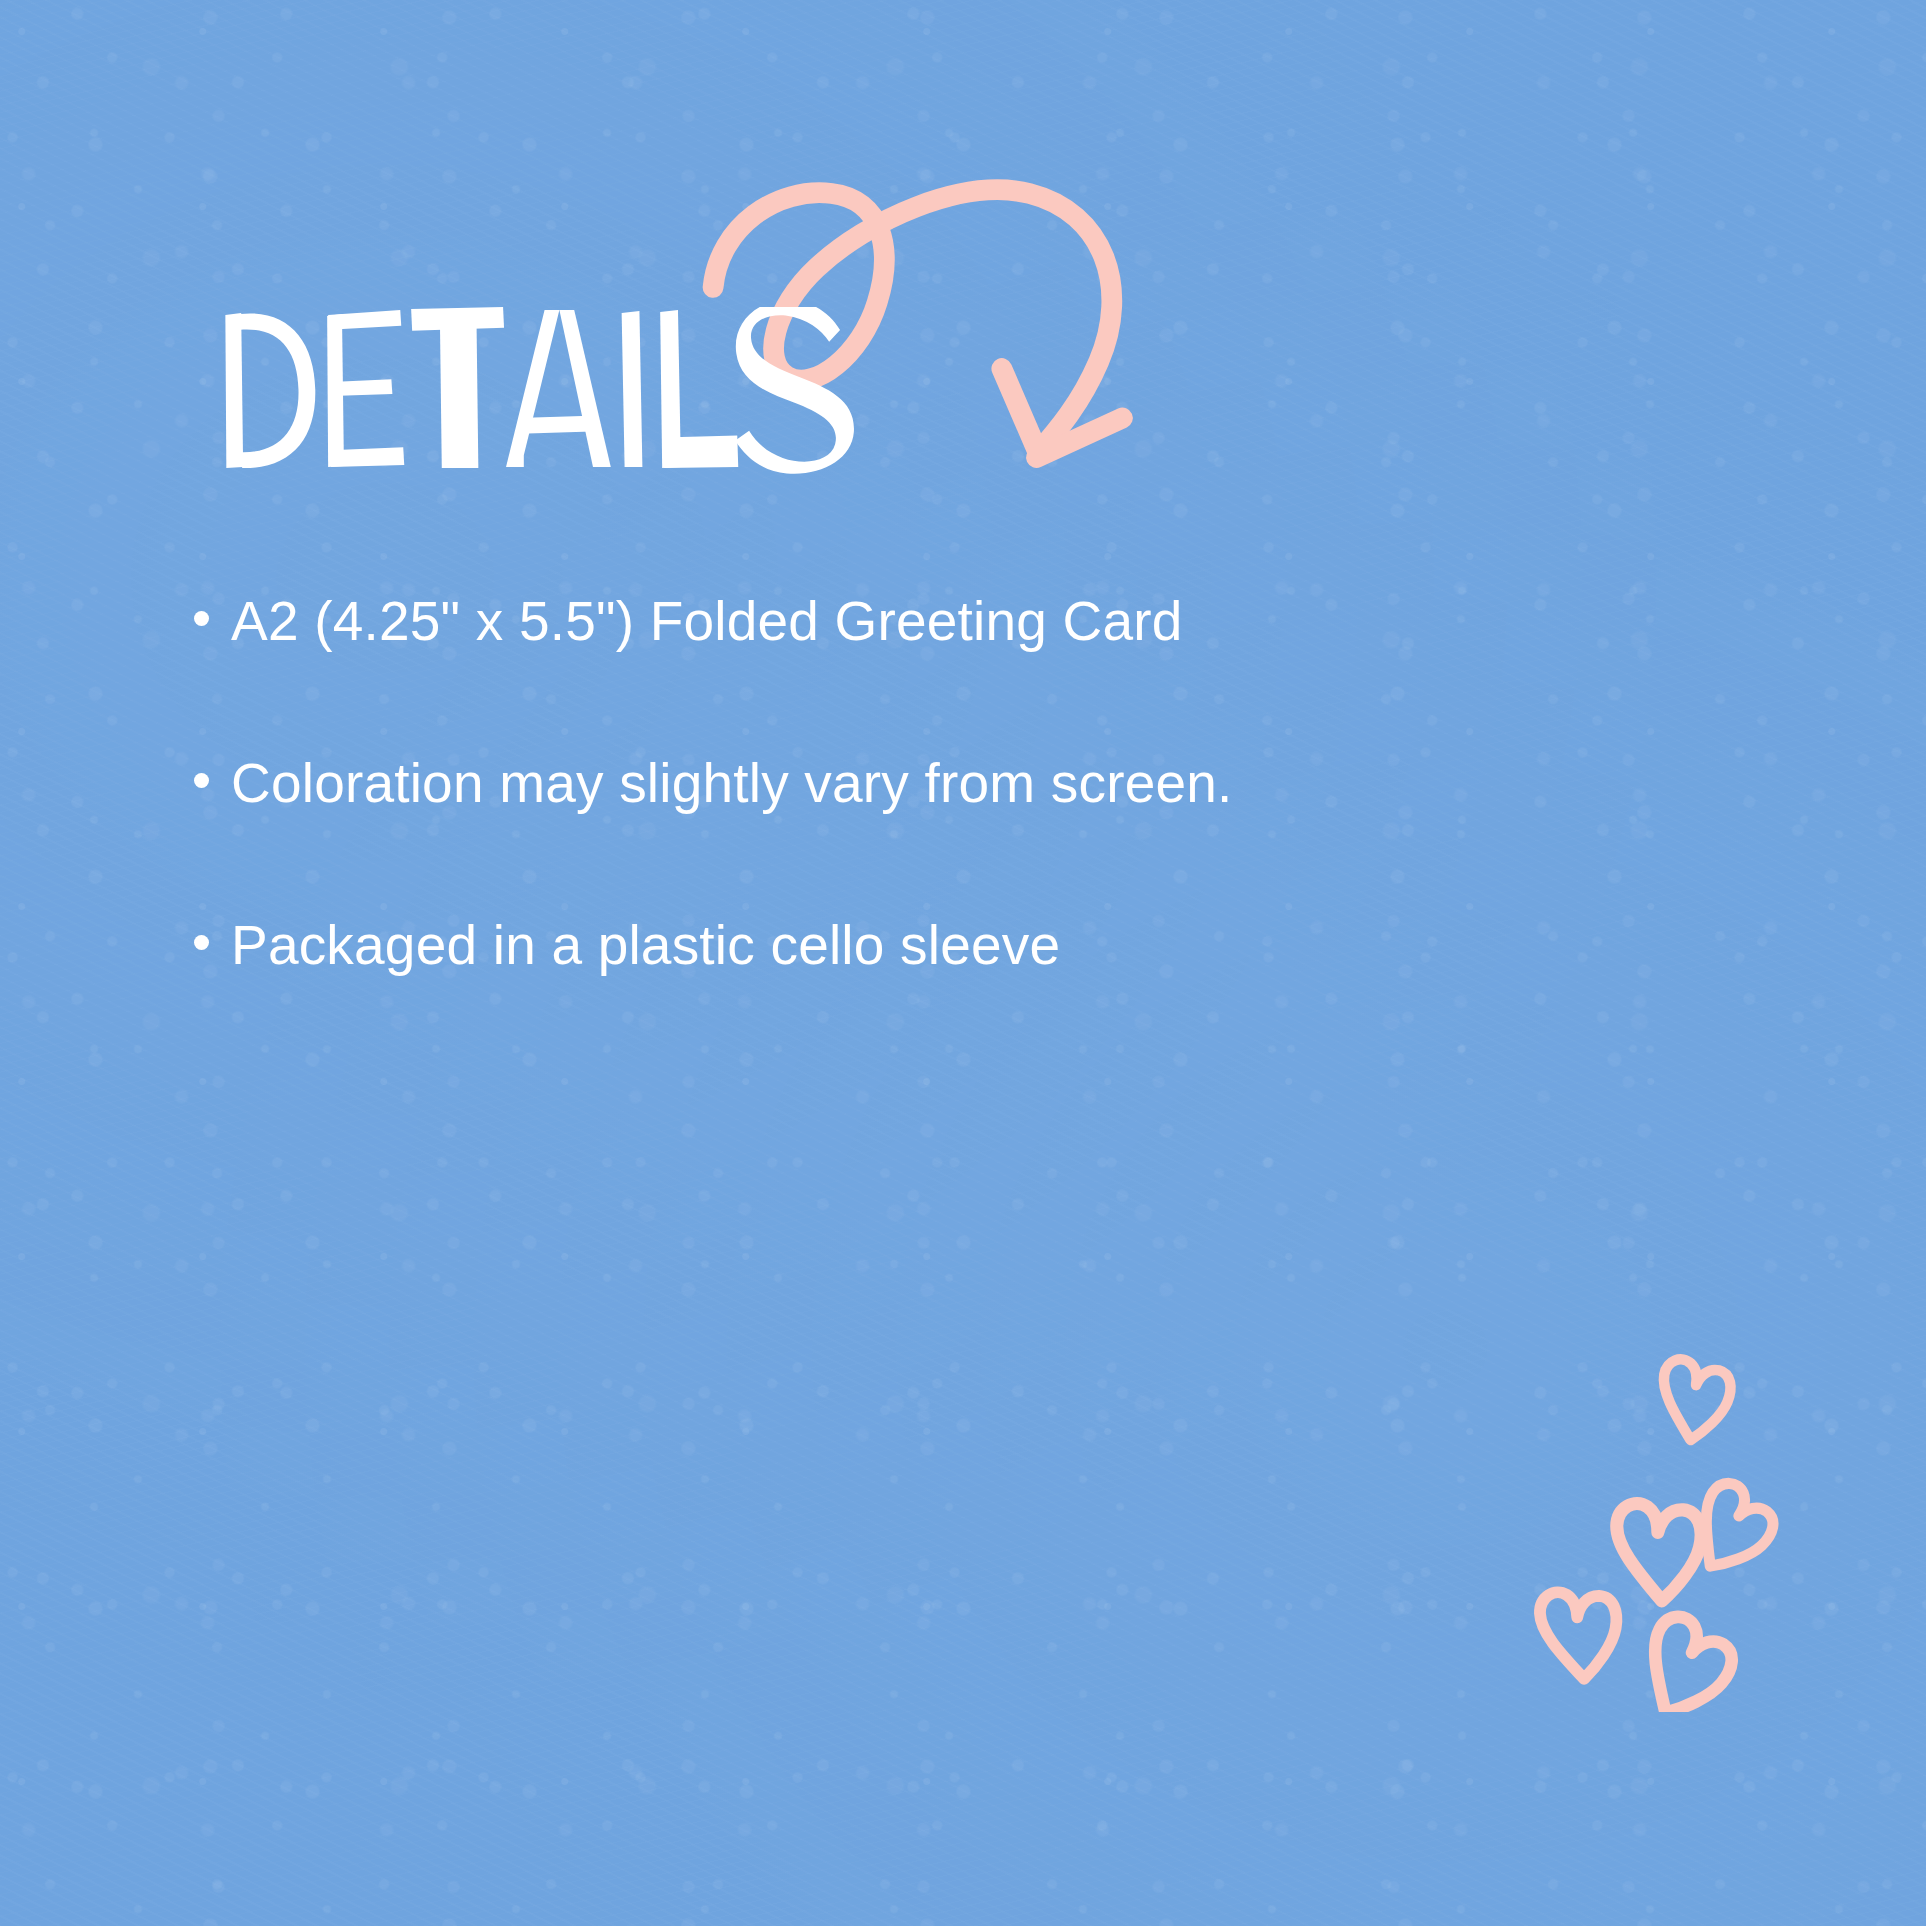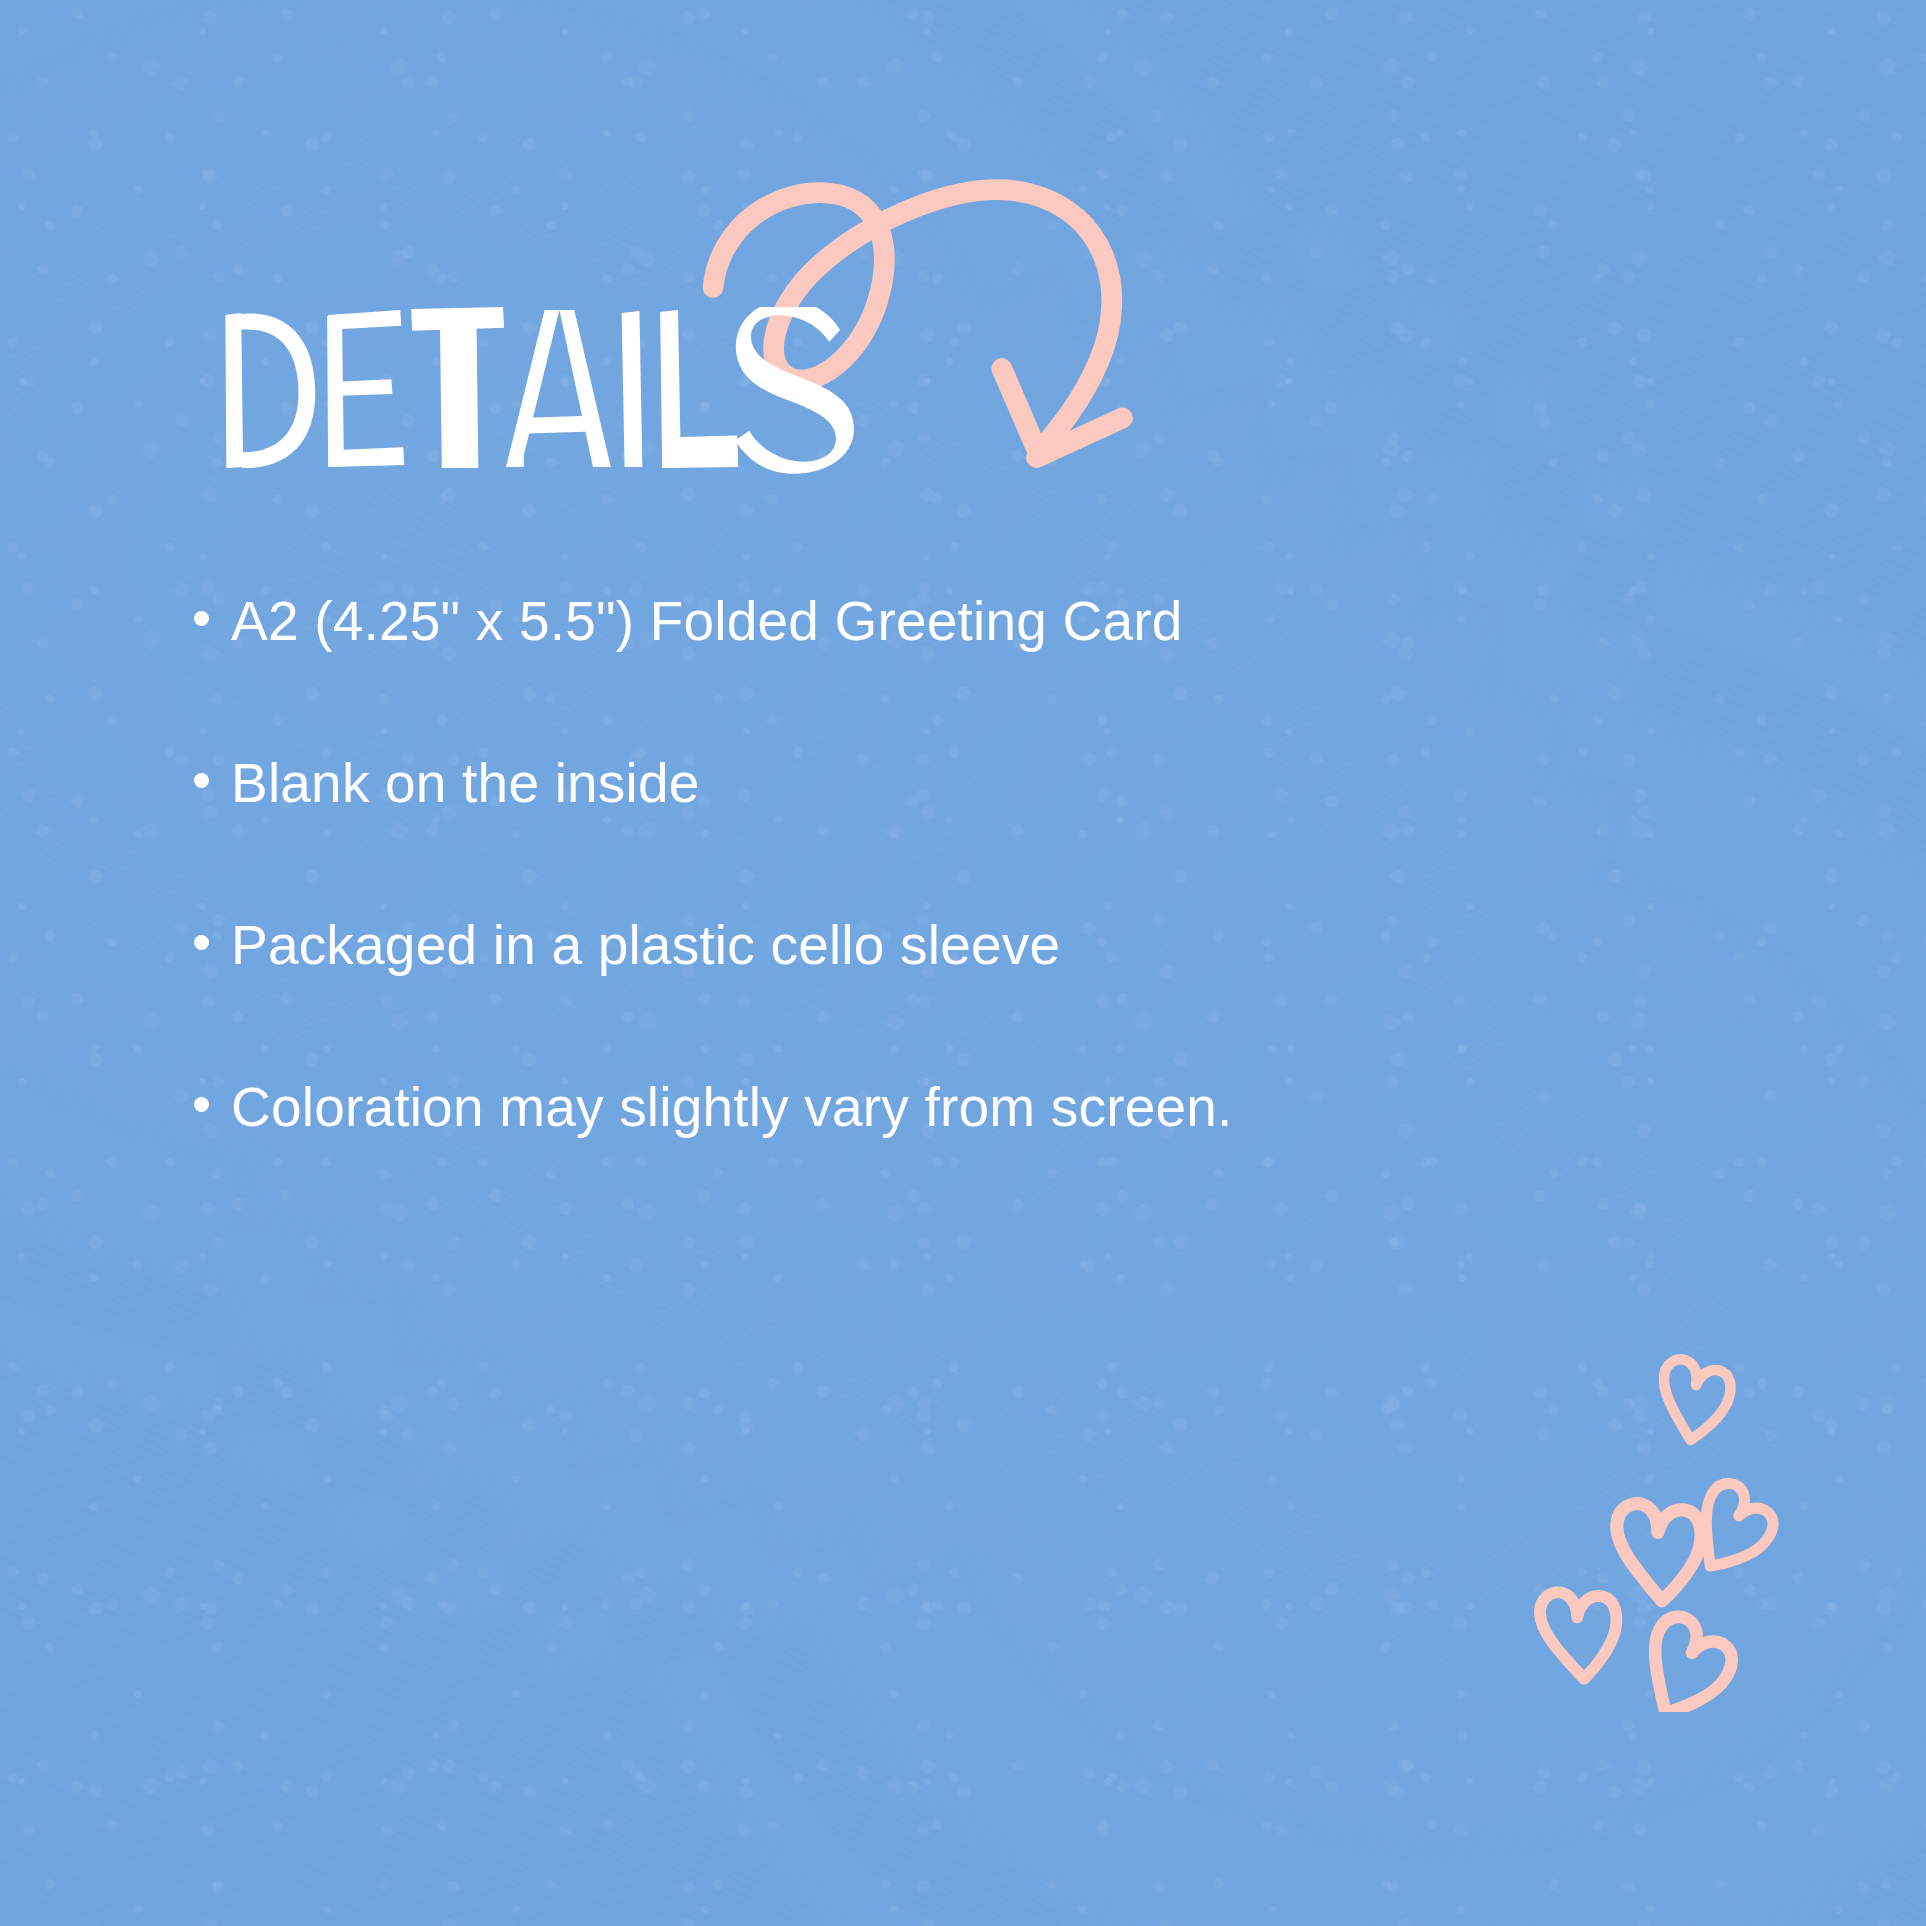--- a/index.html
+++ b/index.html
@@ -188,30 +188,26 @@
     </svg>
   </div>
 
   <ul id="details-list">
     <li class="detail-item">
       <span class="bullet-dot"></span>
       <span class="detail-text">A2 (4.25" x 5.5") Folded Greeting Card</span>
     </li>
     <li class="detail-item">
       <span class="bullet-dot"></span>
-      <span class="detail-text">Blank on the inside</span>
+      <span class="detail-text">Coloration may slightly vary from screen.</span>
     </li>
     <li class="detail-item">
       <span class="bullet-dot"></span>
       <span class="detail-text">Packaged in a plastic cello sleeve</span>
     </li>
-    <li class="detail-item">
-      <span class="bullet-dot"></span>
-      <span class="detail-text">Coloration may slightly vary from screen.</span>
-    </li>
   </ul>
 
   <svg id="hearts-decor" viewBox="0 0 360 370" fill="none" xmlns="http://www.w3.org/2000/svg">
     <g stroke="#fbc9c0" stroke-width="13" stroke-linecap="round" stroke-linejoin="round" fill="none">
 
       <g transform="translate(136,4) rotate(4) scale(0.82)">
         <path d="M46 108 C22 74, 6 50, 8 30 C10 12, 28 4, 40 14 C47 20, 49 30, 48 40
                  C52 28, 62 18, 75 20 C90 23, 94 40, 88 58 C82 76, 62 96, 46 108 Z"></path>
       </g>
 

